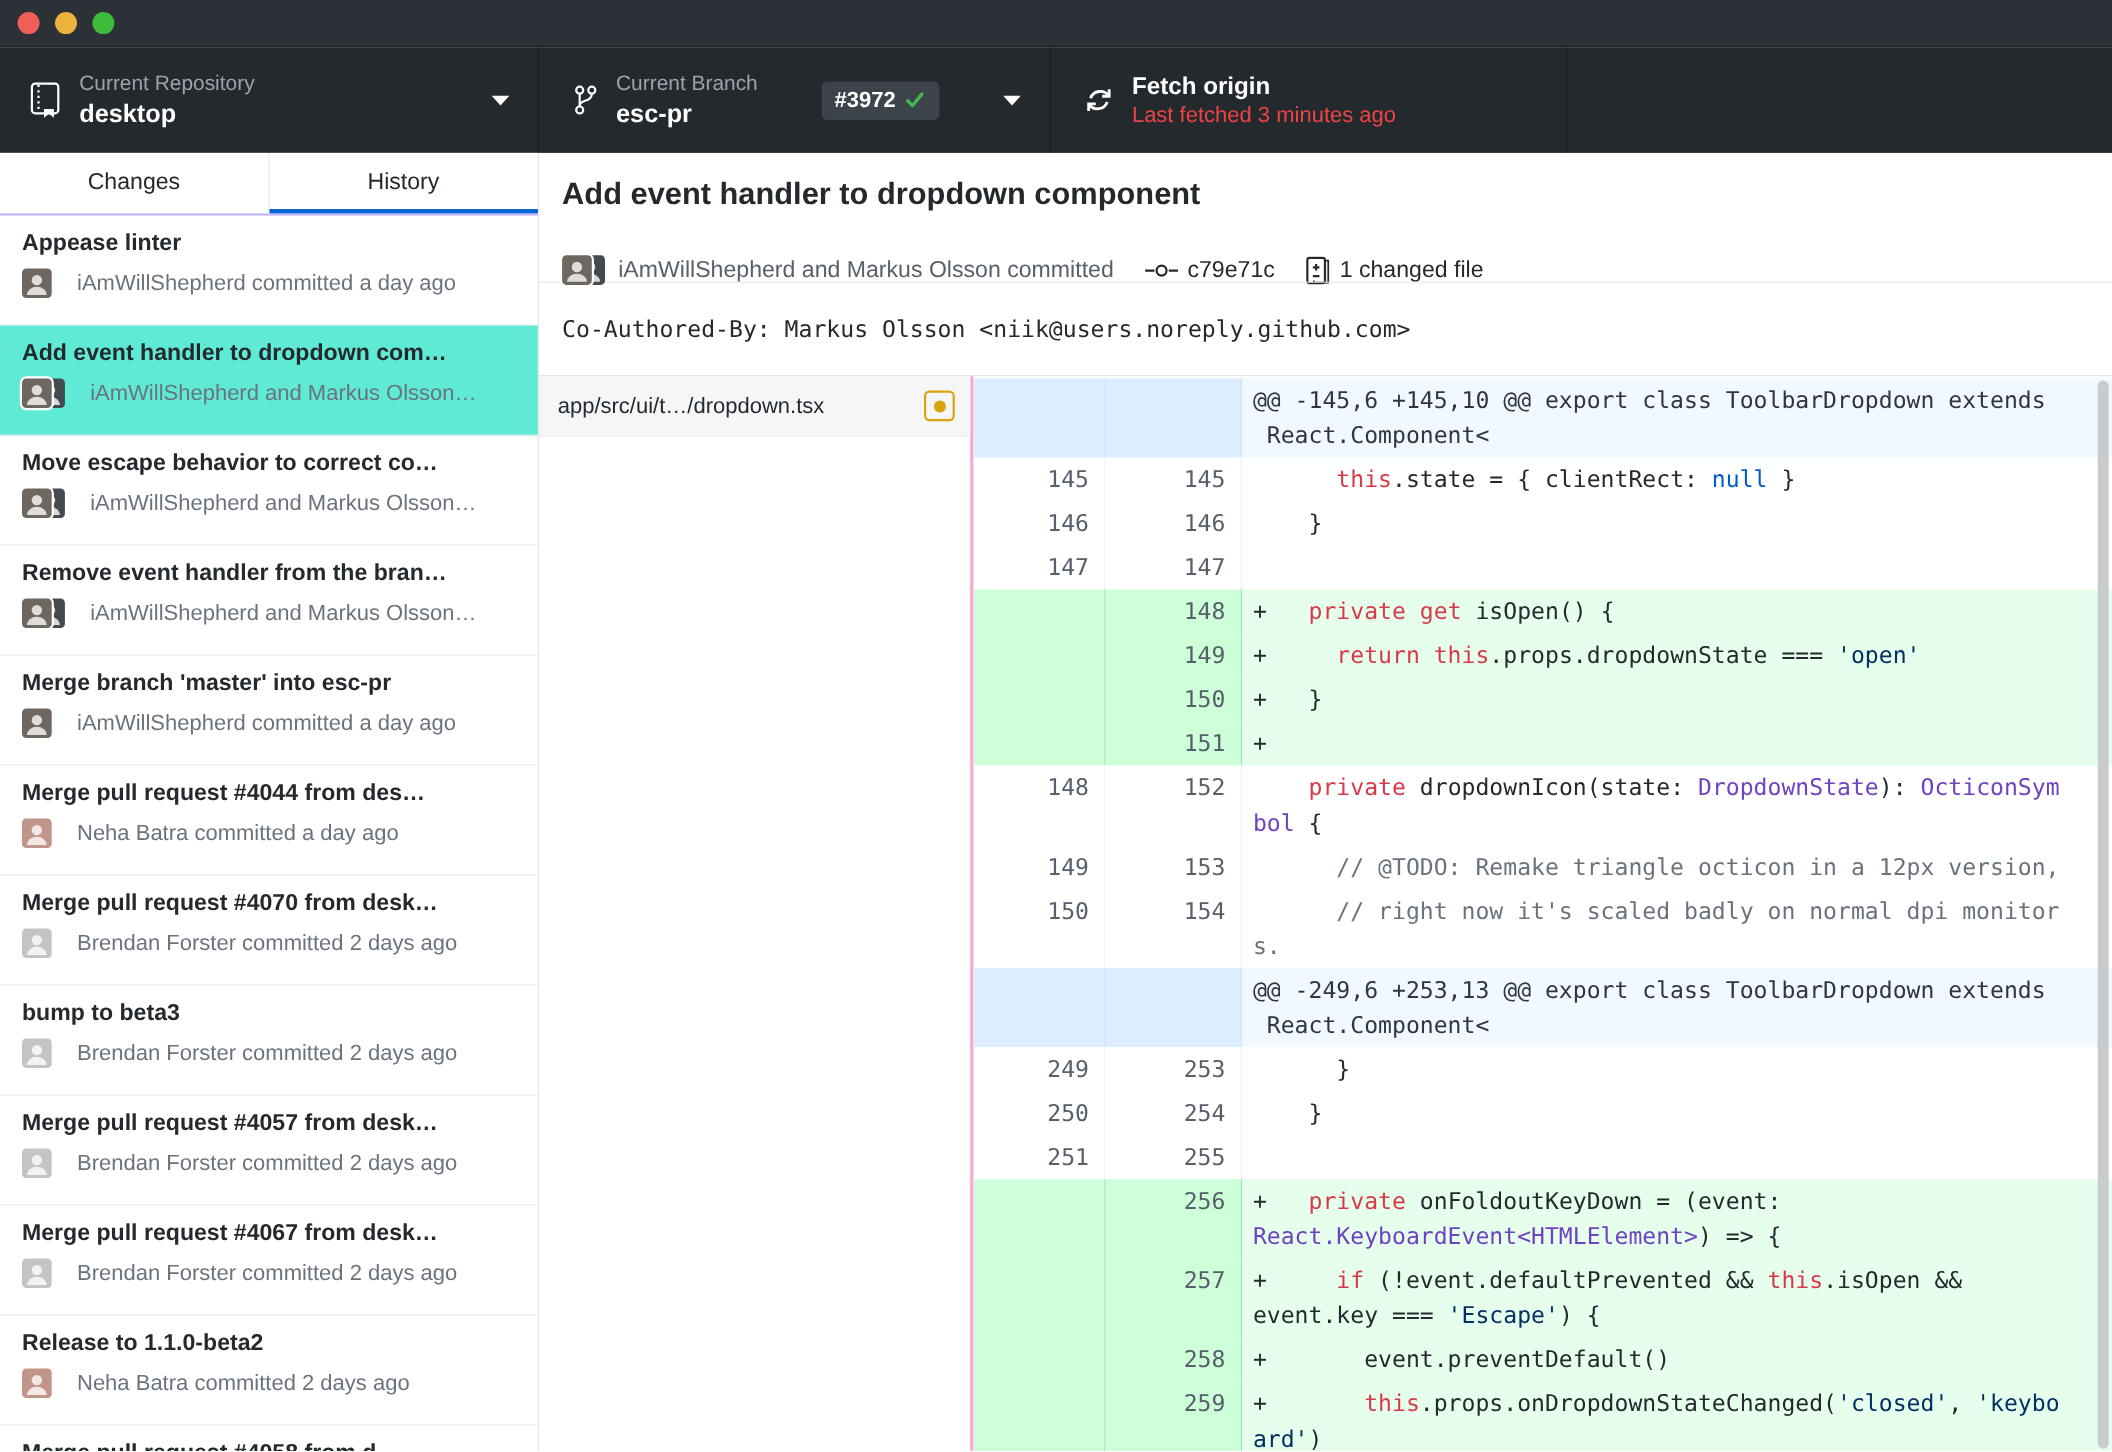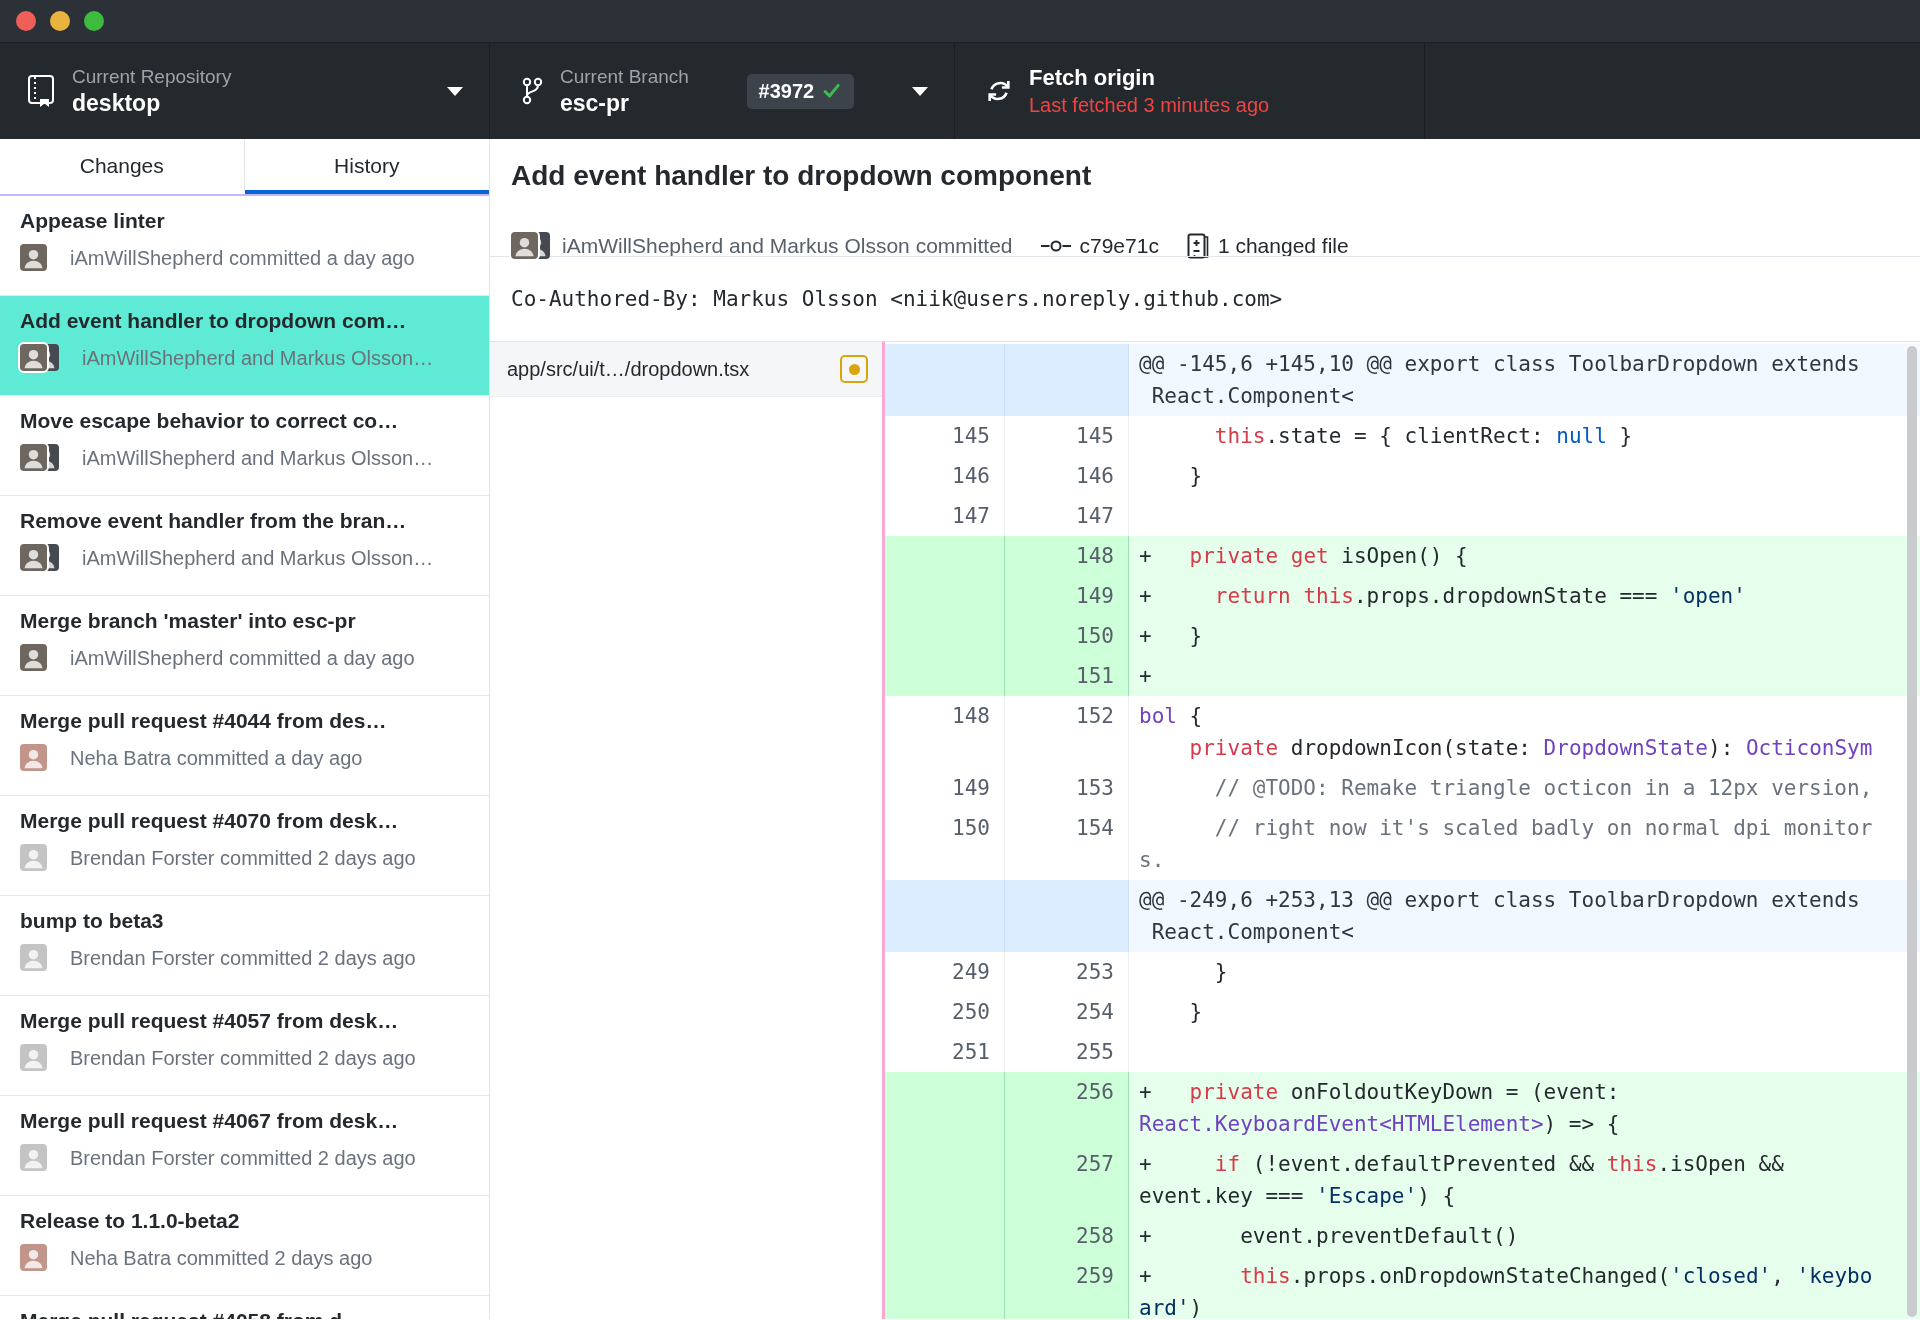--- a/index.html
+++ b/index.html
@@ -422,22 +422,22 @@
               <div class="g gold"></div>
               <div class="g gnew">151</div>
               <div class="code">
                 <div class="cl"><span class="tk-p">+</span></div>
               </div>
             </div>
             <div class="drow ctx">
               <div class="g gold">148</div>
               <div class="g gnew">152</div>
               <div class="code">
+                <div class="cl"><span class="tk-p">    </span><span class="tk-k">private</span><span class="tk-p"> dropdownIcon(state: </span><span class="tk-t">DropdownState</span><span class="tk-p">): </span><span class="tk-t">OcticonSym</span></div>
                 <div class="cl"><span class="tk-t">bol</span><span class="tk-p"> {</span></div>
-                <div class="cl"><span class="tk-p">    </span><span class="tk-k">private</span><span class="tk-p"> dropdownIcon(state: </span><span class="tk-t">DropdownState</span><span class="tk-p">): </span><span class="tk-t">OcticonSym</span></div>
               </div>
             </div>
             <div class="drow ctx">
               <div class="g gold">149</div>
               <div class="g gnew">153</div>
               <div class="code">
                 <div class="cl"><span class="tk-p">      </span><span class="tk-c">// @TODO: Remake triangle octicon in a 12px version,</span></div>
               </div>
             </div>
             <div class="drow ctx">

